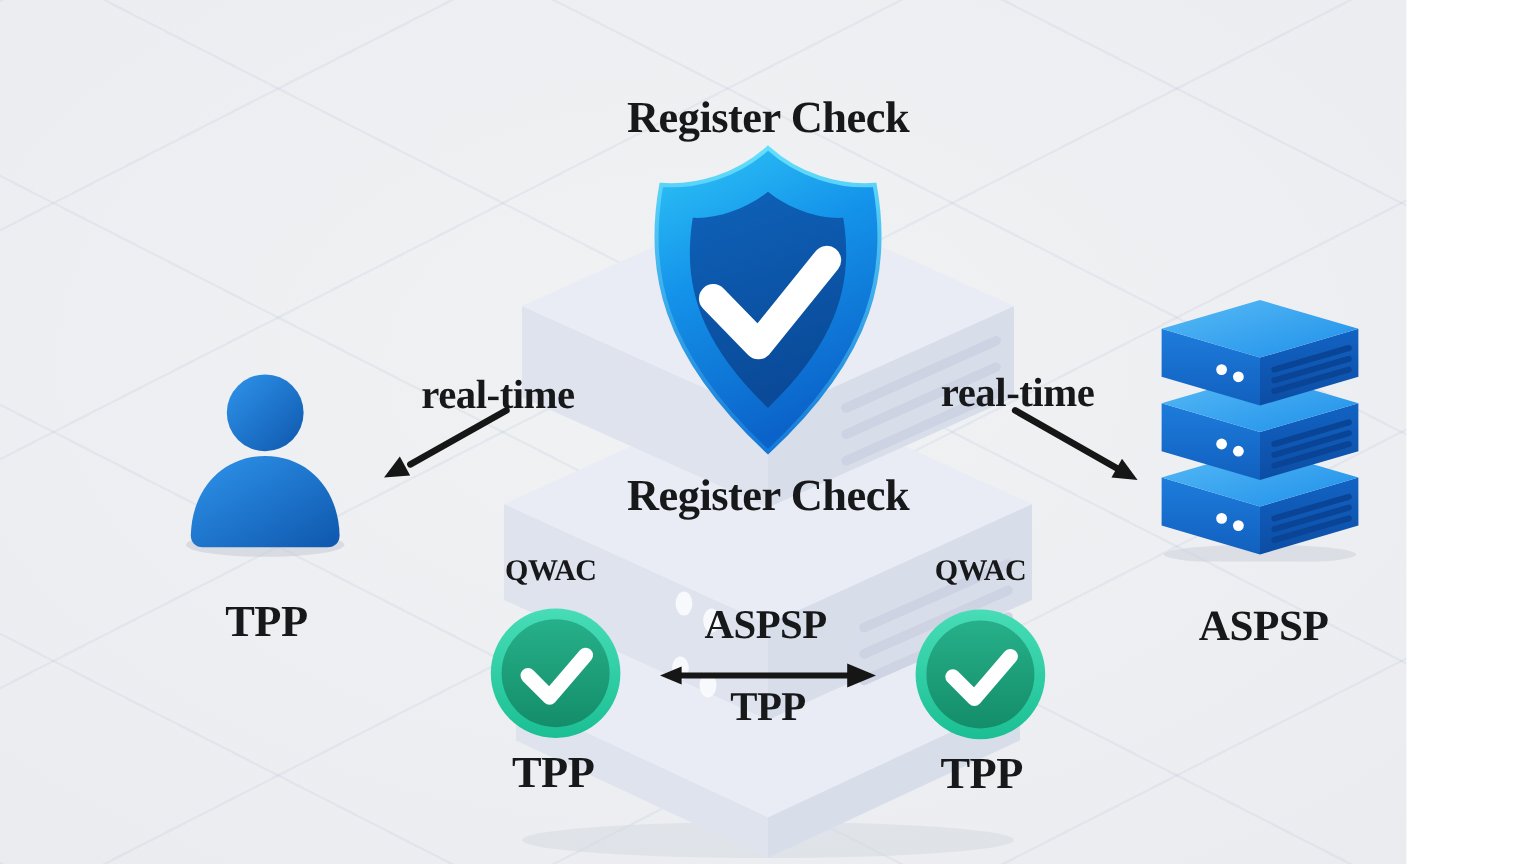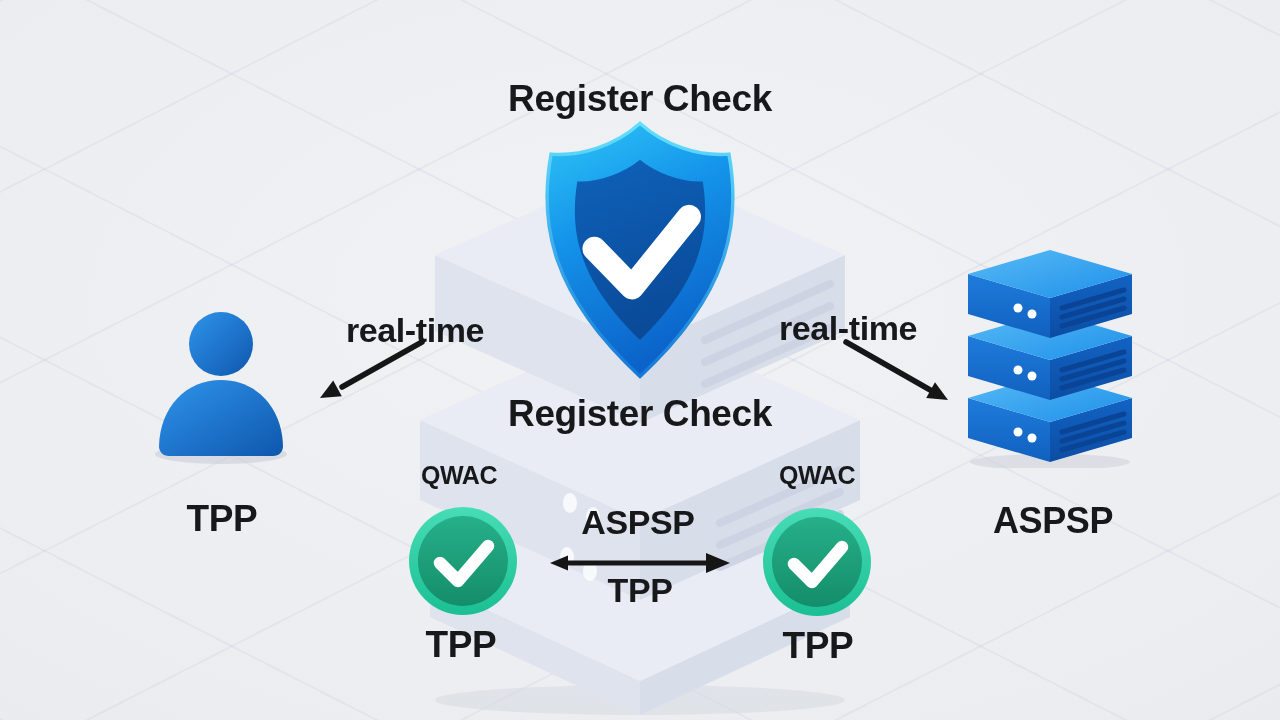--- a/index.html
+++ b/index.html
@@ -1,20 +1,20 @@
 <!DOCTYPE html>
 <html style="--background: #ecedf0; --text: #17181a; --arrow: #161616; --shield-blue: #1493ea; --shield-navy: #0c55a8; --icon-blue: #1b76d6; --check-green: #2bc9a0; --check-green-dark: #1a9c77; --ghost-gray: #dfe3ee; --white: #ffffff;"><head>
 <meta charset="utf-8">
 <style>
   html,body{margin:0;padding:0;}
   body{width:1280px;height:720px;overflow:hidden;
        font-family:"Liberation Sans", sans-serif;}
-  .stage{position:relative;width:1280px;height:720px;
-
-         background:radial-gradient(120% 120% at 50% 42%, #f1f2f4 0%, #ecedf0 52%, #e4e6ea 100%);}
+  .stage{position:relative;width:1172px;height:720px;
+
+         background:radial-gradient(120% 120% at 50% 42%, #f1f2f4 0%, #ecedf0 52%, #e4e6ea 100%);font-family:Liberation Serif, serif;}
   .grid-overlay{position:absolute;inset:0;pointer-events:none;
     background-image:
       repeating-linear-gradient(27deg,  rgba(168,185,212,0.16) 0 2px, transparent 2px 170px),
       repeating-linear-gradient(153deg, rgba(168,185,212,0.16) 0 2px, transparent 2px 170px);}
   .abs{position:absolute;}
   .label{position:absolute;transform:translateX(-50%);white-space:nowrap;
          color:var(--text,#17181a);font-weight:700;letter-spacing:-0.4px;line-height:1;}
   .t-title{font-size:37px;}
   .t-real{font-size:34px;}
   .t-actor{font-size:37px;}

